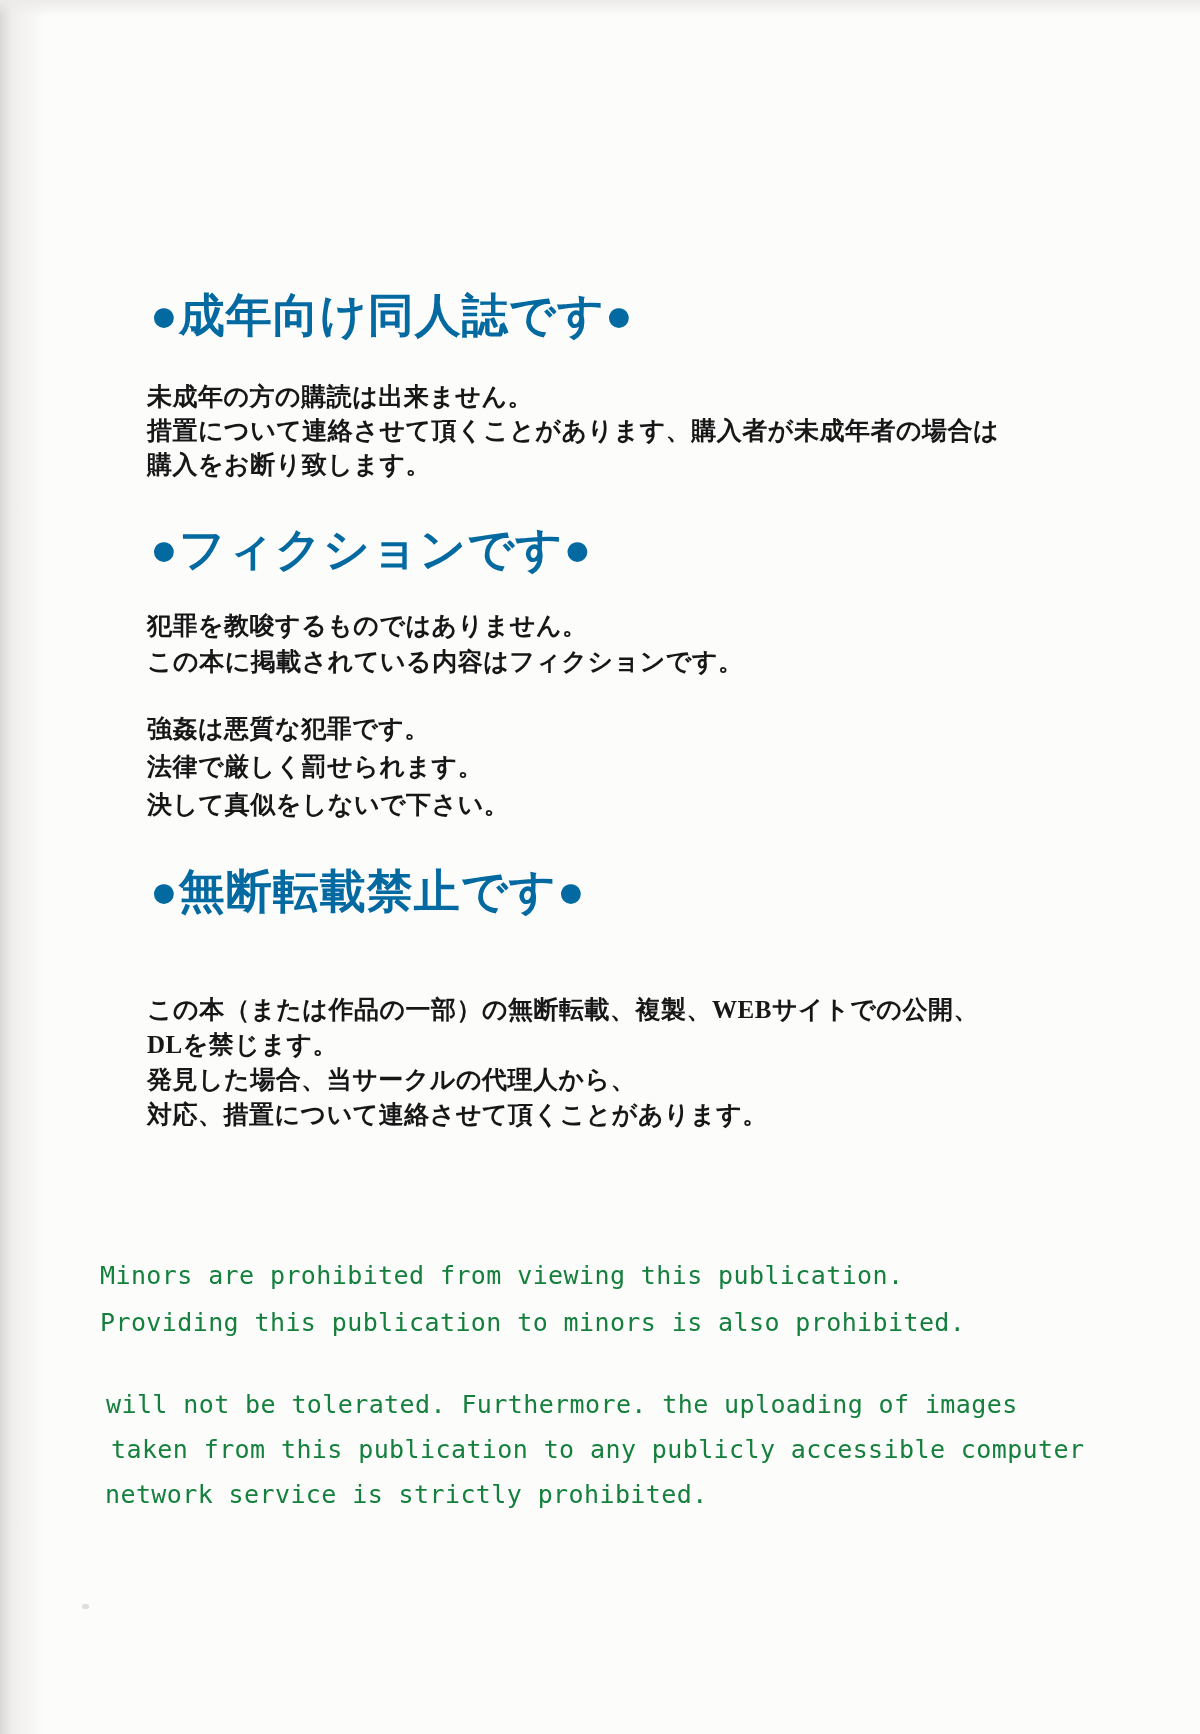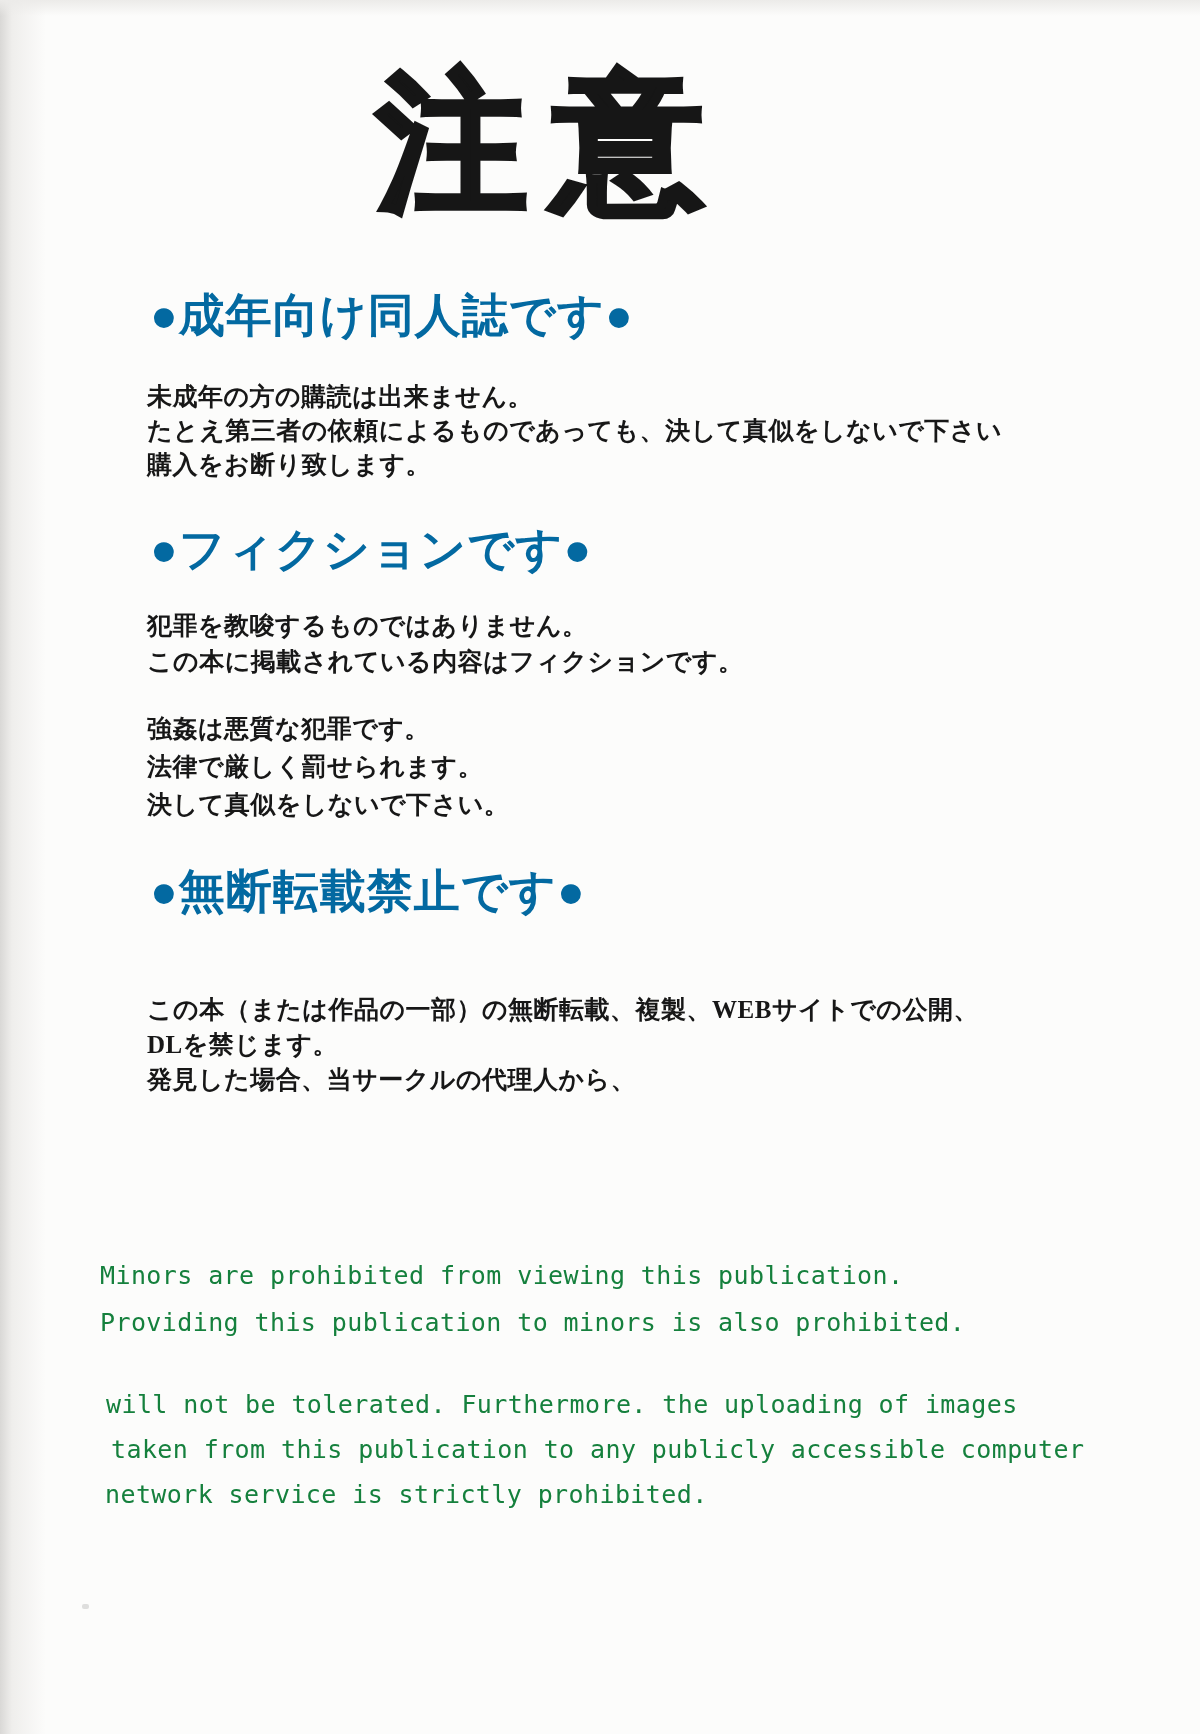--- a/index.html
+++ b/index.html
@@ -93,27 +93,26 @@
   .e-2 { top: 1382px; line-height: 45px; }
   .ind-1 { padding-left: 6px; }
   .ind-2 { padding-left: 11px; }
   .ind-3 { padding-left: 5px; }
 </style>
 </head>
 <body>
 
 <div class="page">
 
-  <h1 class="title">注意</h1>
 
   <section>
     <h2 class="heading h-1">●成年向け同人誌です●</h2>
     <p class="jp-body b-1">
       <span class="line">未成年の方の購読は出来ません。</span>
-      <span class="line">たとえ第三者の依頼によるものであっても、決して真似をしないで下さい</span>
+      <span class="line">措置について連絡させて頂くことがあります、購入者が未成年者の場合は</span>
       <span class="line">購入をお断り致します。</span>
     </p>
   </section>
 
   <section>
     <h2 class="heading h-2">●フィクションです●</h2>
     <p class="jp-body b-2a">
       <span class="line">犯罪を教唆するものではありません。</span>
       <span class="line">この本に掲載されている内容はフィクションです。</span>
     </p>
@@ -123,20 +122,21 @@
       <span class="line">決して真似をしないで下さい。</span>
     </p>
   </section>
 
   <section>
     <h2 class="heading h-3">●無断転載禁止です●</h2>
     <p class="jp-body b-3">
       <span class="line">この本（または作品の一部）の無断転載、複製、WEBサイトでの公開、</span>
       <span class="line">DLを禁じます。</span>
       <span class="line">発見した場合、当サークルの代理人から、</span>
+      <span class="line">対応、措置について連絡させて頂くことがあります。</span>
     </p>
   </section>
 
   <section>
     <p class="en-body e-1">
       <span class="line">Minors are prohibited from viewing this publication.</span>
       <span class="line">Providing this publication to minors is also prohibited.</span>
     </p>
     <p class="en-body e-2">
       <span class="line ind-1">will not be tolerated. Furthermore. the uploading of images</span>

